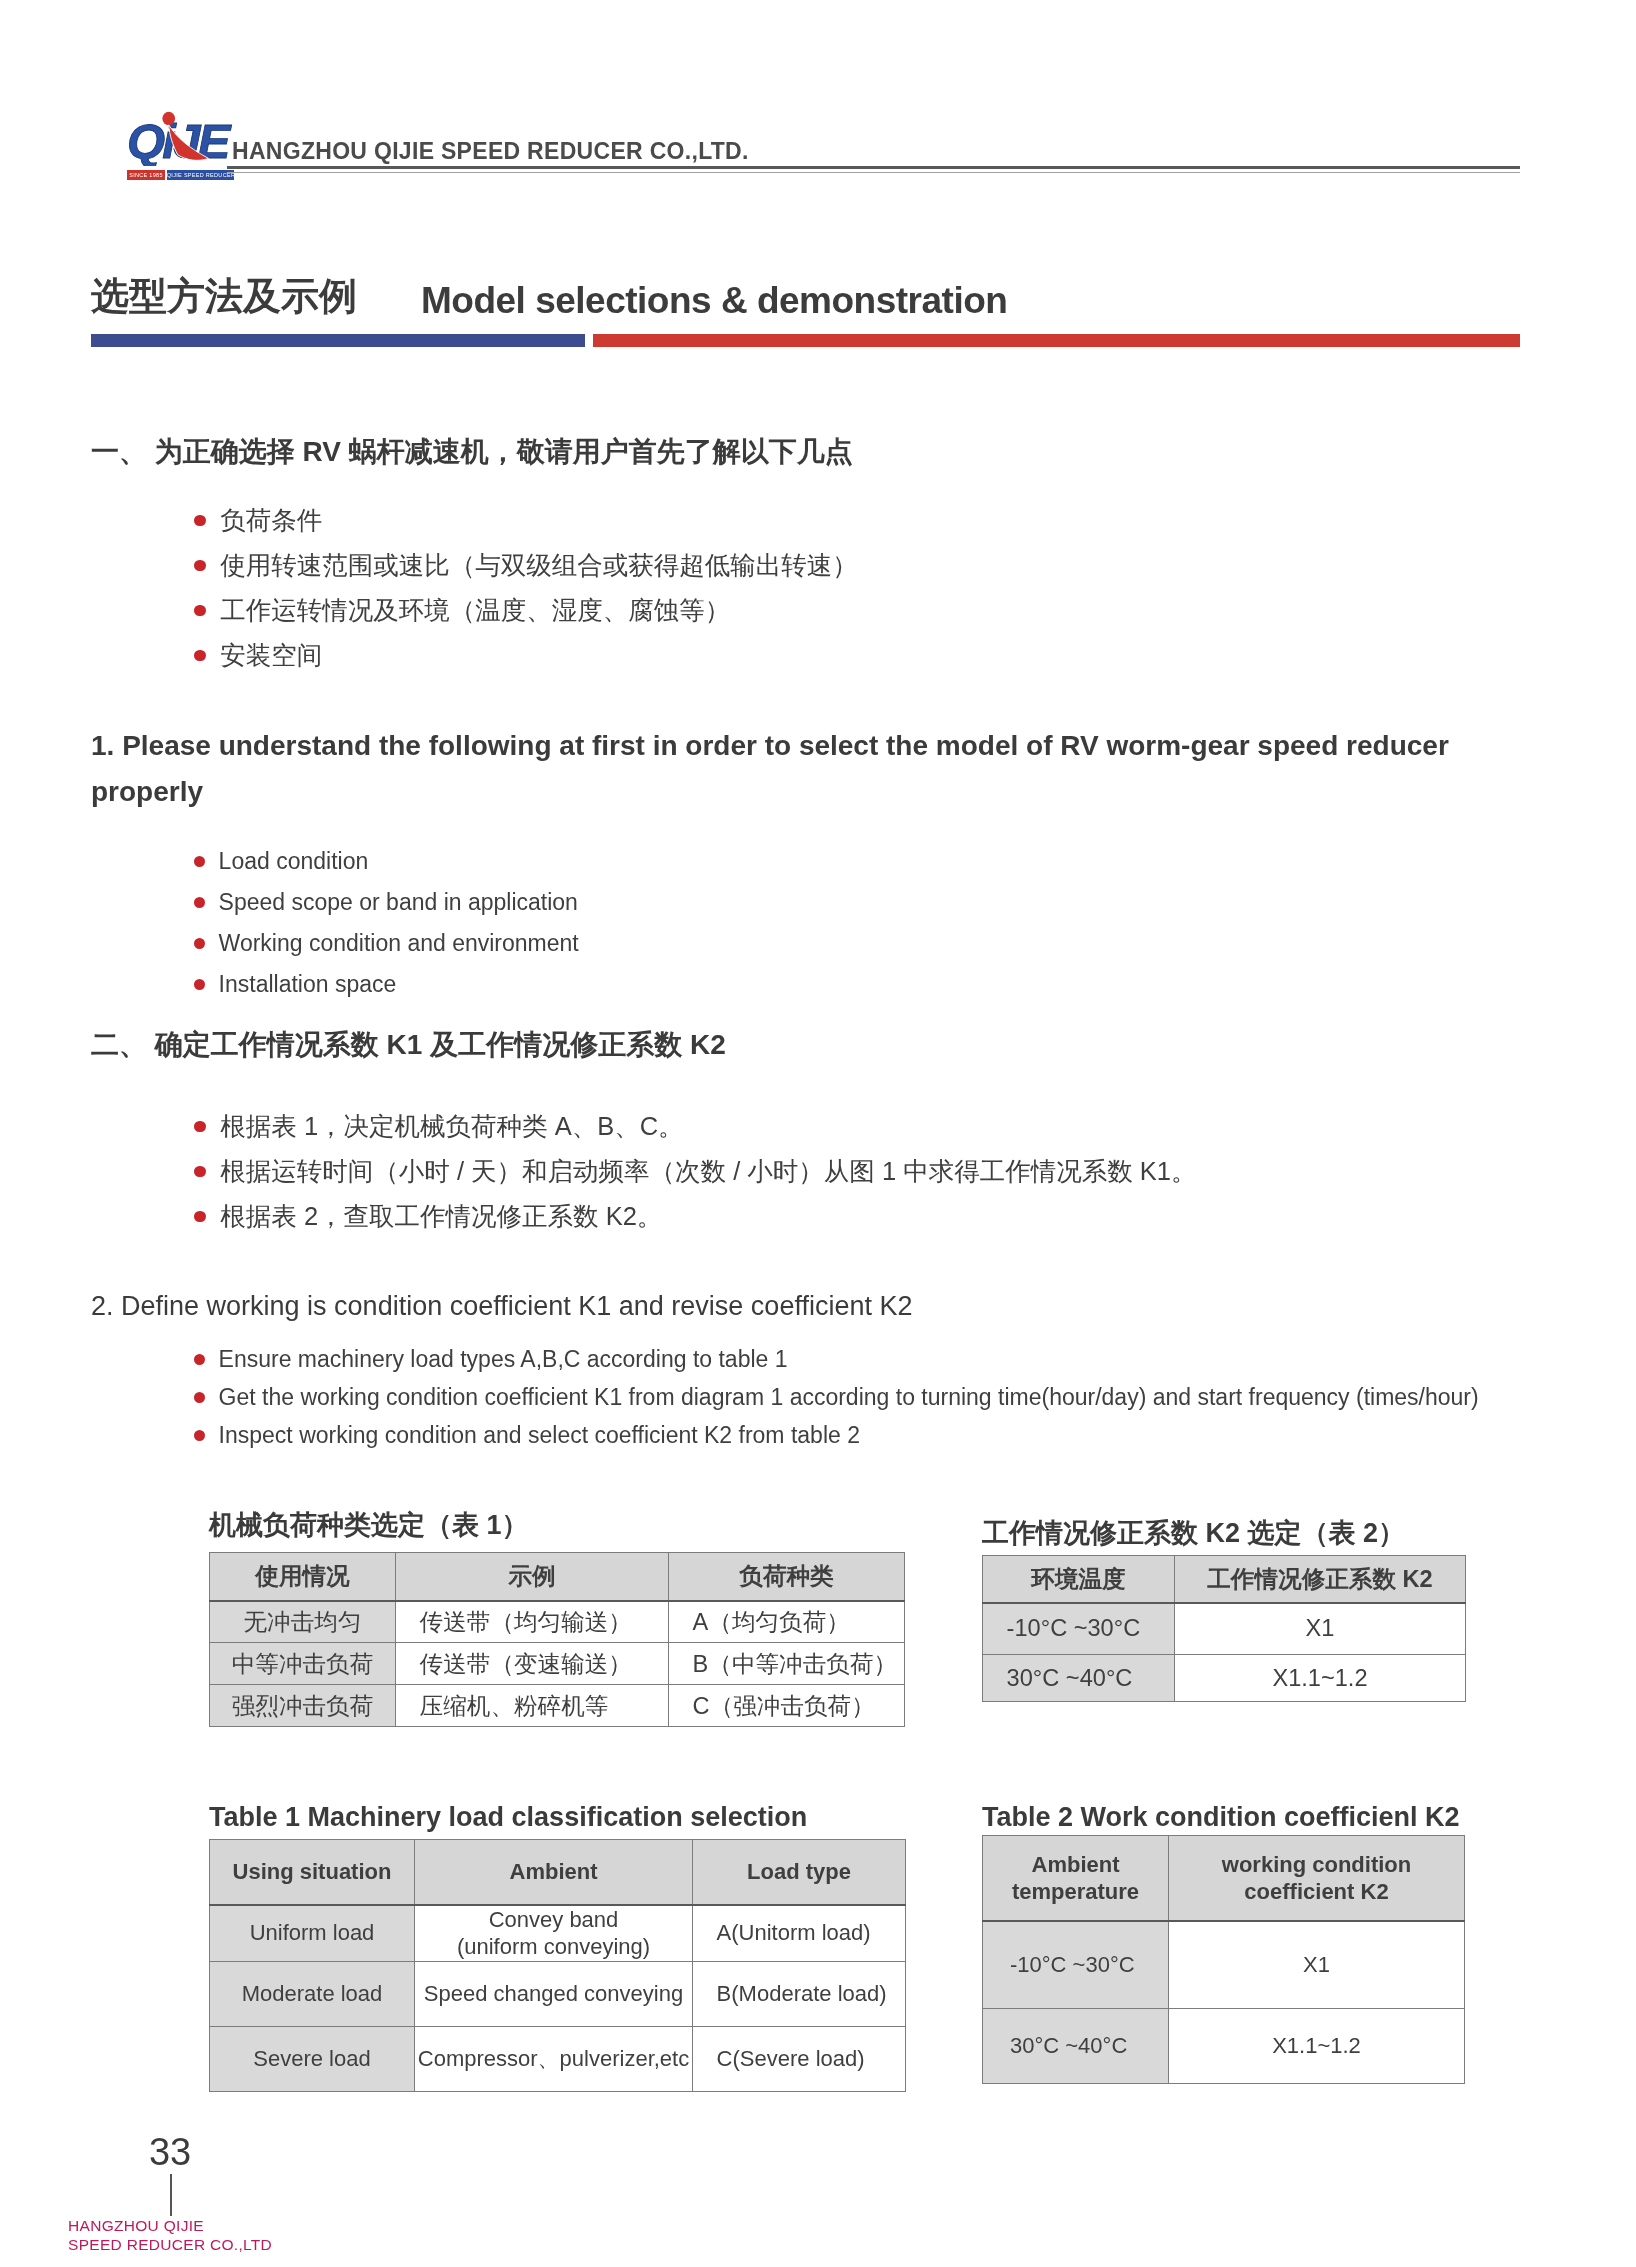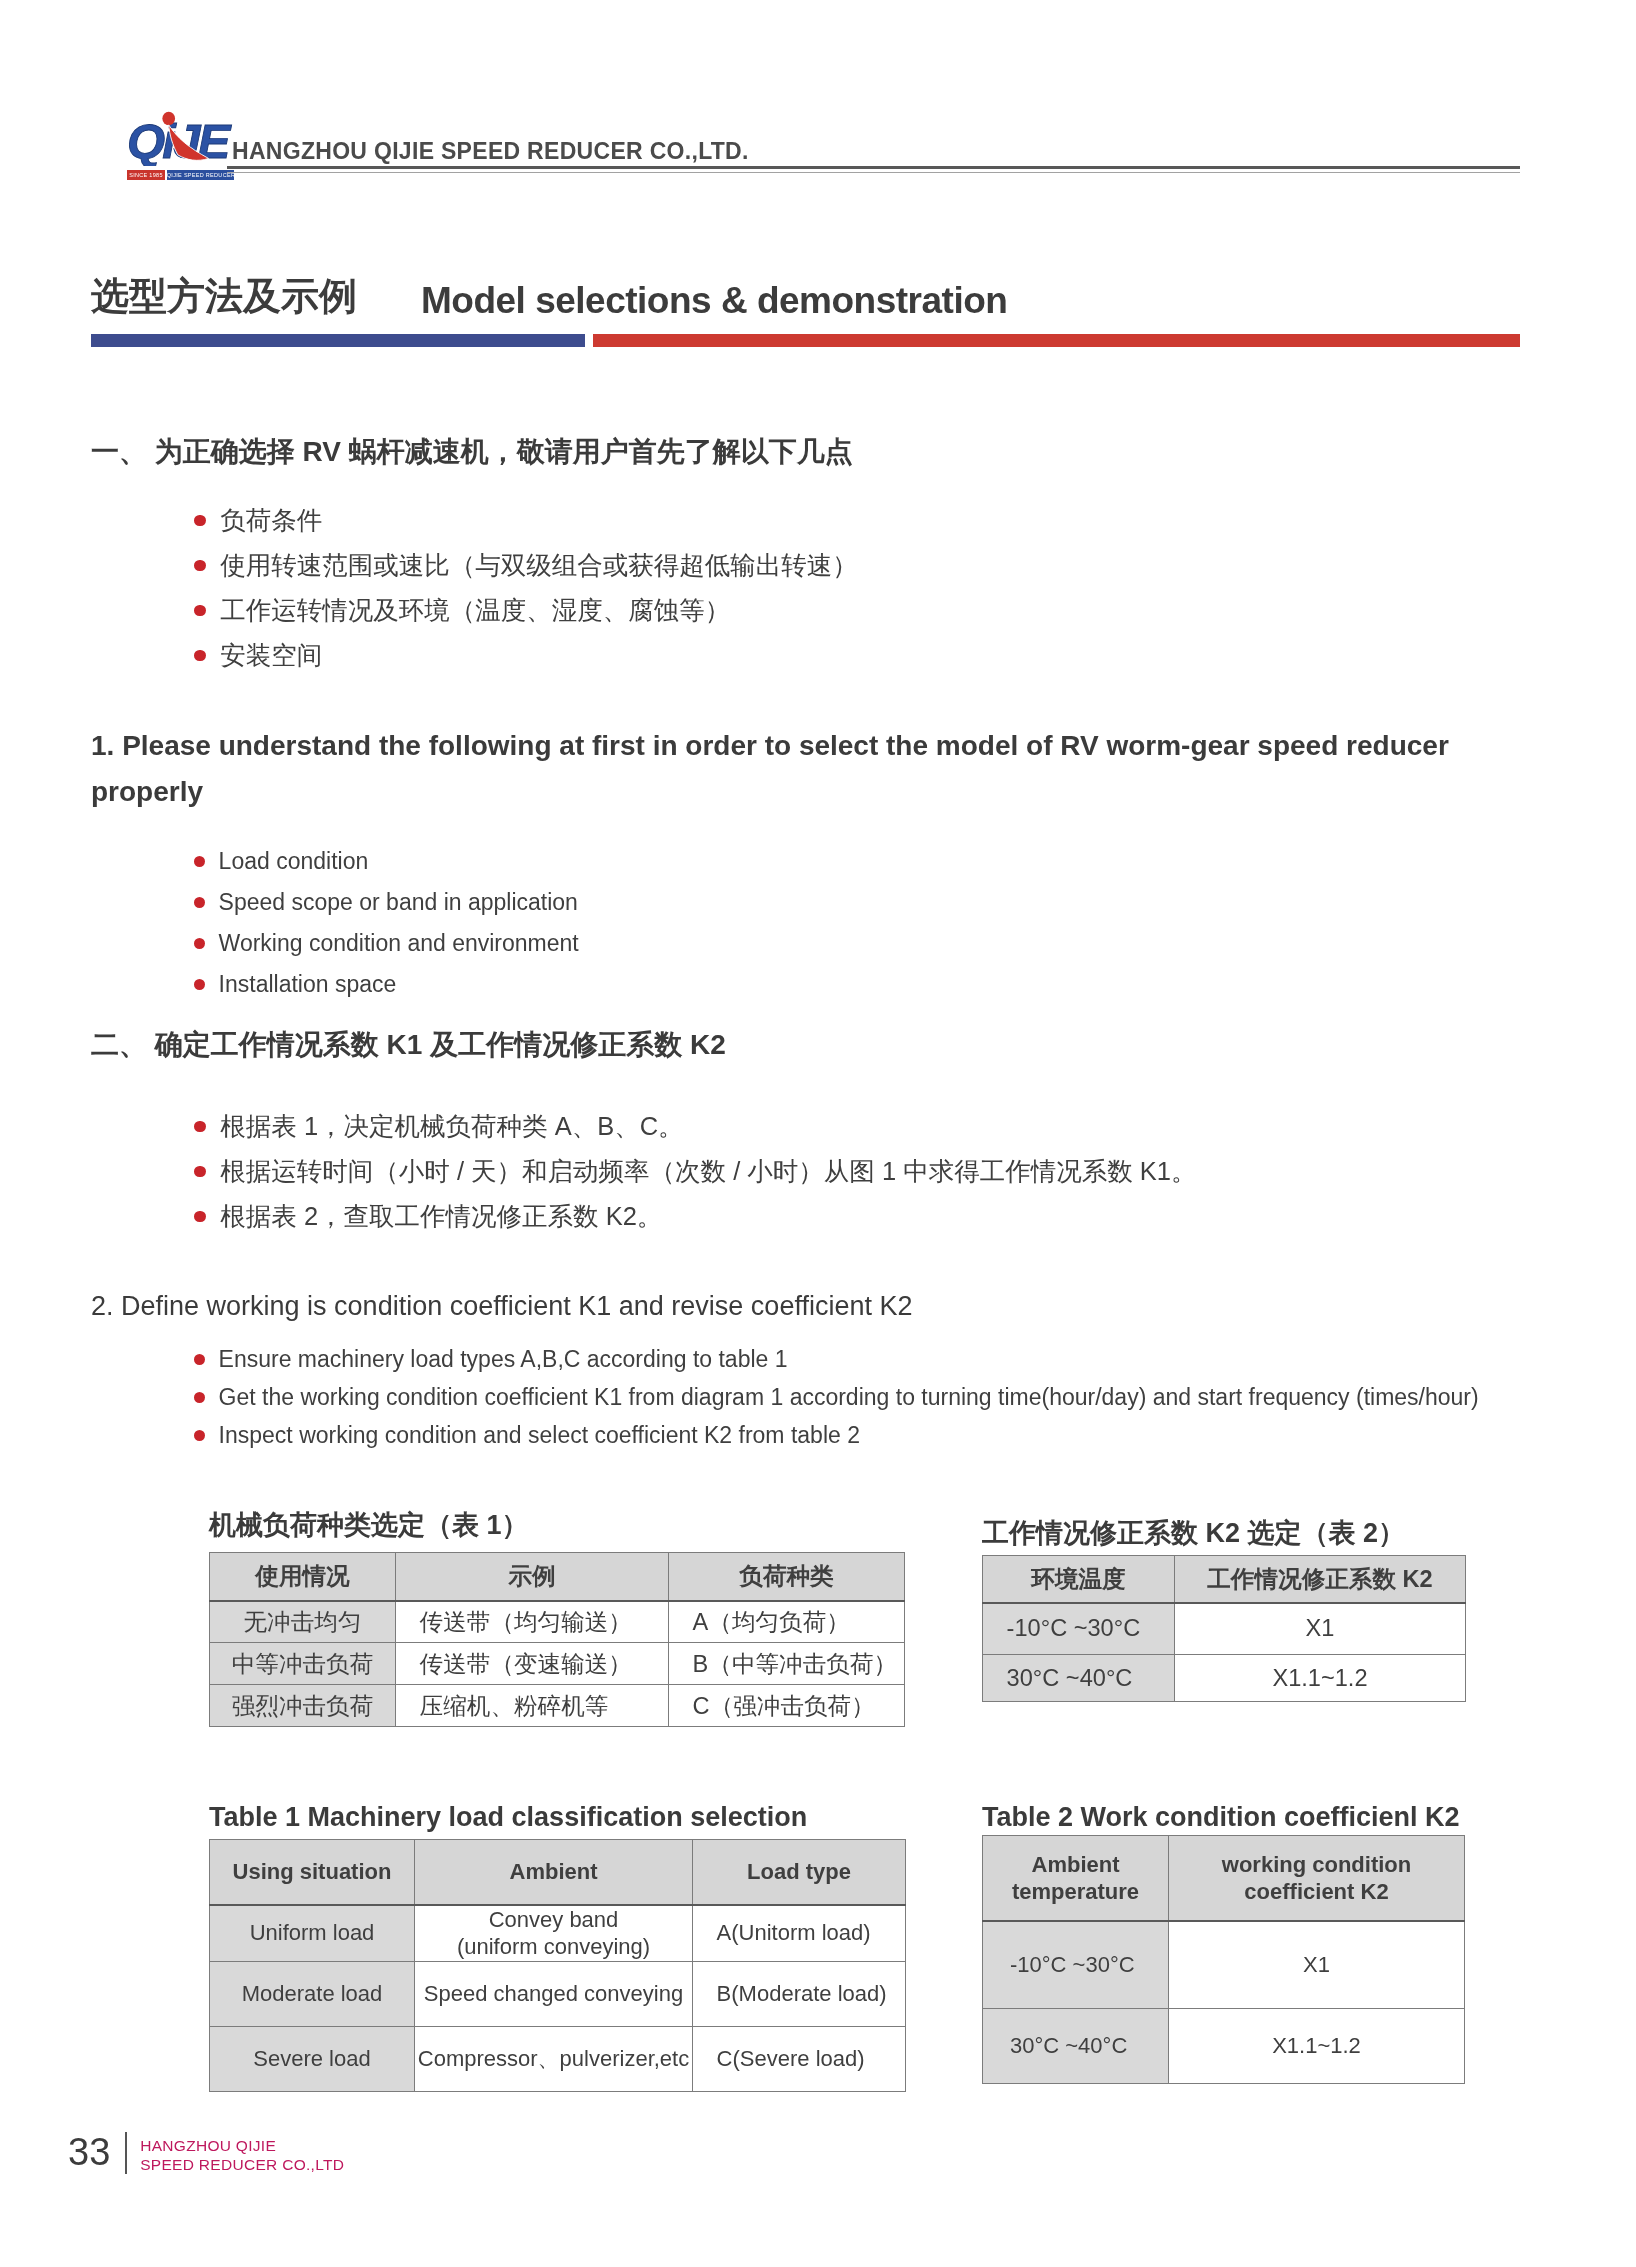--- a/index.html
+++ b/index.html
@@ -64,21 +64,21 @@
   td.shade { background:#d9d9d9; }
   .tbl-cn { font-size:23.6px; }
   .tbl-en { font-size:22px; }
   td.cen { text-align:center; }
   td.lft { text-align:left; }
   .pad26 { padding-left:23.6px !important; }
   .pad30 { padding-left:27px !important; }
   .prelines { white-space:pre-line; line-height:27px; }
 
   
-  .footer { position:absolute; top:2131px; left:68px; display:flex; align-items:flex-end; }
+  .footer { position:absolute; top:2131px; left:68px; display:flex; align-items:center;flex-direction:column; }
   .pageno { font-size:38px; color:#3c3c3c; }
   .fdiv { width:2.7px; height:42px; background:#555; margin:0 12.7px 0 14.5px; }
   .fco { font-size:15.5px; line-height:19px; color:#be185d; letter-spacing:0.3px; white-space:nowrap; }
 </style>
 </head>
 <body>
 
 <div class="page">
 
   <div class="header">

